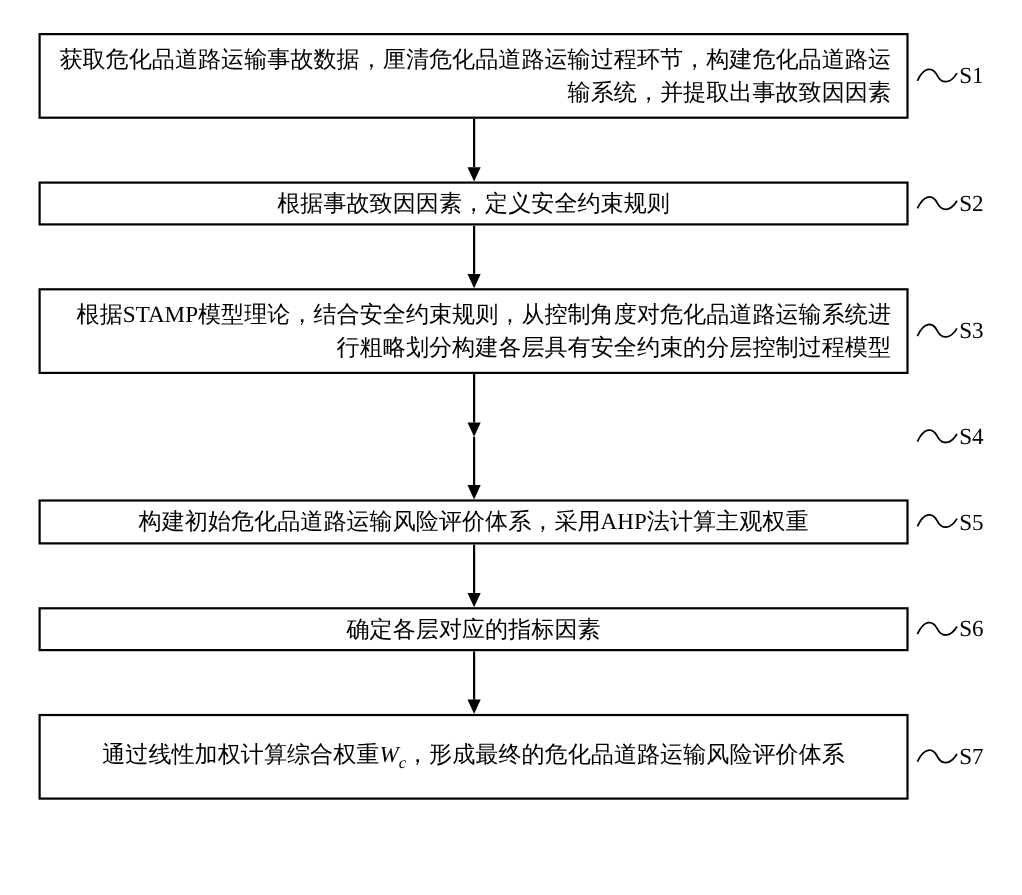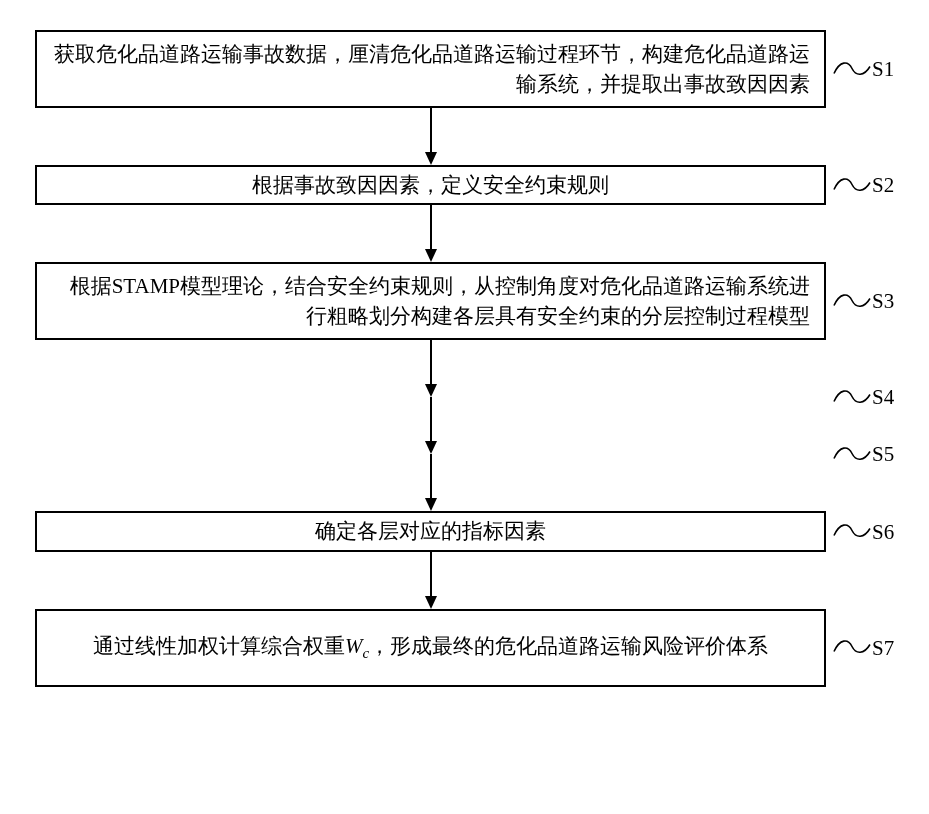--- a/index.html
+++ b/index.html
@@ -144,20 +144,23 @@
         <span class="step-label">S4</span>
       </div>
     </div>
 
     <div class="arrow">
       <div class="arrow-line"></div>
       <div class="arrow-head"></div>
     </div>
 
     <div class="row">
+      <div class="box h1">
+        <span>构建初始危化品道路运输风险评价体系，采用AHP法计算主观权重</span>
+      </div>
       <div class="side">
         <svg class="tilde" width="40" height="22" viewBox="0 0 40 22">
           <path d="M2 15 C 8 2, 16 2, 20 10 C 24 18, 32 18, 38 8" fill="none" stroke="#000" stroke-width="1.6"></path>
         </svg>
         <span class="step-label">S5</span>
       </div>
     </div>
 
     <div class="arrow">
       <div class="arrow-line"></div>

